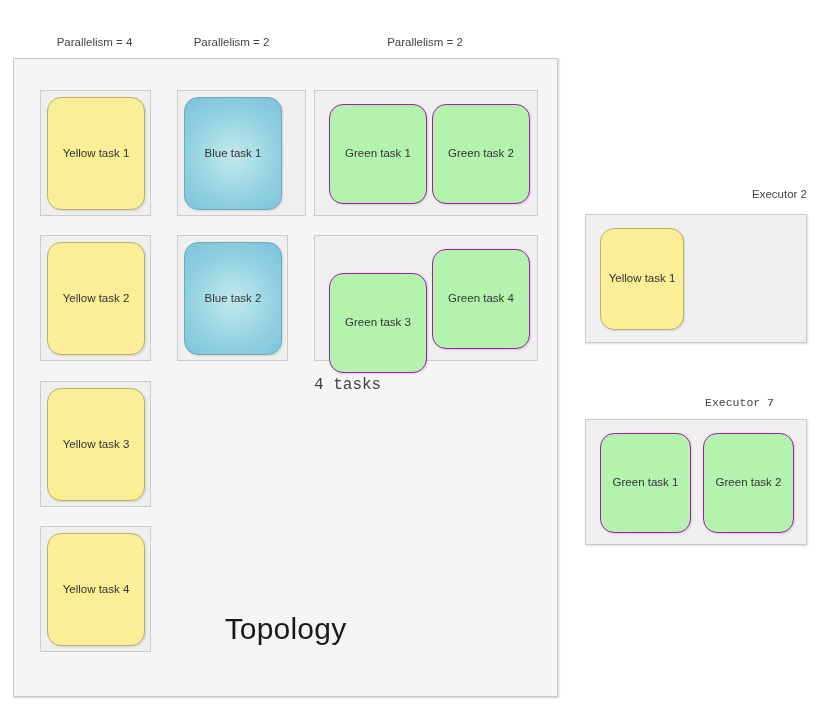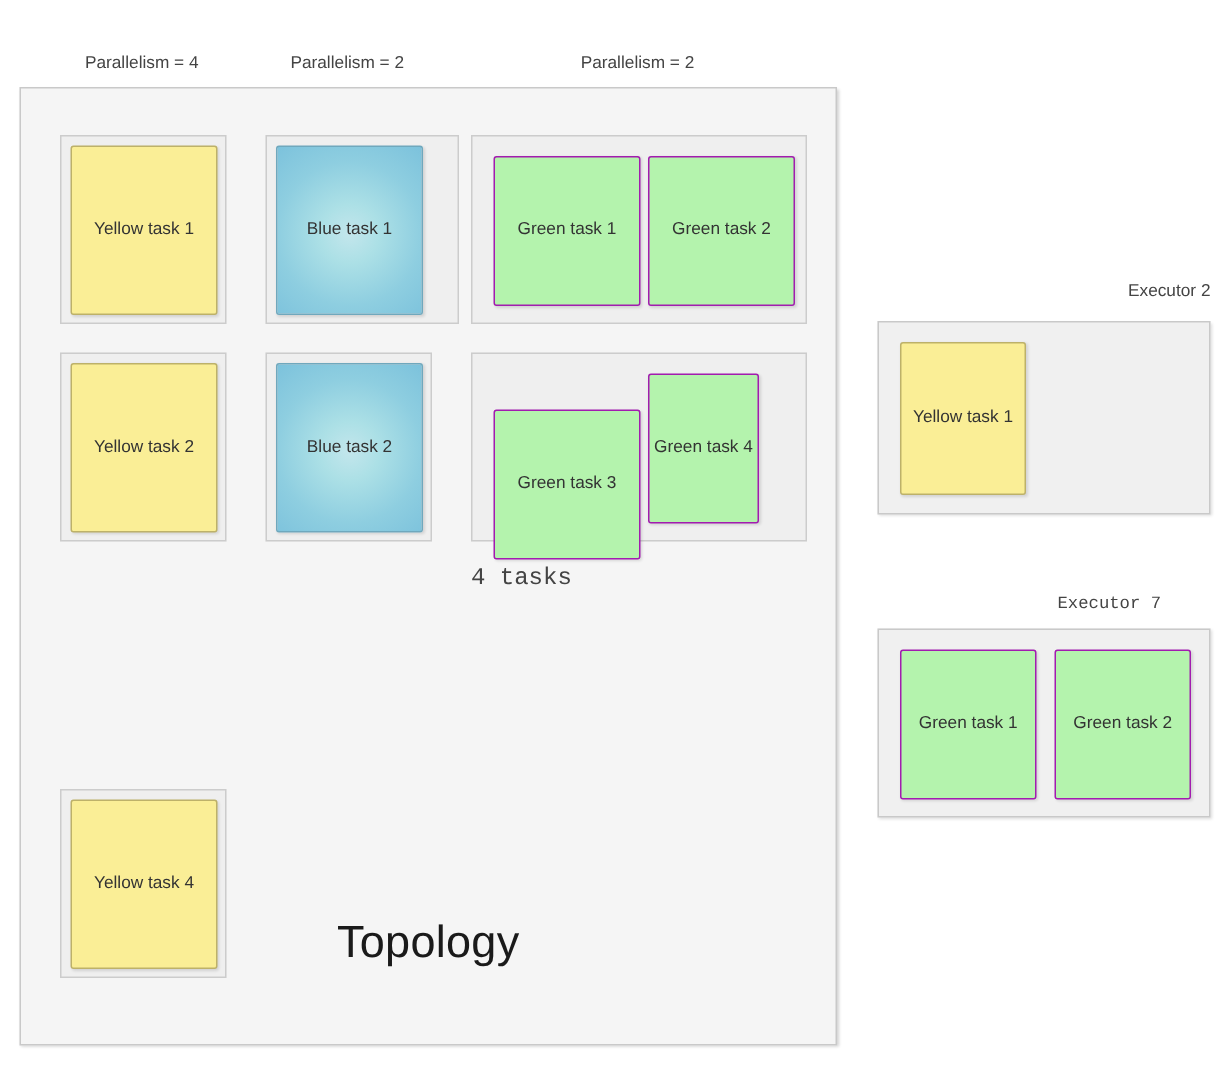--- a/index.html
+++ b/index.html
@@ -69,21 +69,21 @@
   .group-wrap {
     position: absolute;
     background: #efefef;
     border: 1px solid #cccccc;
     box-sizing: border-box;
   }
 
   
   .task {
     position: absolute;
-    border-radius: 2px;
+    border-radius: 14px;
     box-sizing: border-box;
     display: flex;
     align-items: center;
     justify-content: center;
     font-size: 11.5px;
     color: #333333;
     text-align: center;
     line-height: 1.2;
     box-shadow: 1px 1px 2px rgba(0,0,0,0.12);
   }
@@ -144,20 +144,25 @@
         <span>Yellow task 1</span>
       </div>
     </div>
 
     <div class="task-wrap" style="left:26px; top:176px; width:111px; height:126px;">
       <div class="task yellow" style="left:6px; top:6px; width:98px; height:113px;">
         <span>Yellow task 2</span>
       </div>
     </div>
 
+    <div class="task-wrap" style="left:26px; top:322px; width:111px; height:126px;">
+      <div class="task yellow" style="left:6px; top:6px; width:98px; height:113px;">
+        <span>Yellow task 3</span>
+      </div>
+    </div>
 
     <div class="task-wrap" style="left:26px; top:467px; width:111px; height:126px;padding-left:20px;">
       <div class="task yellow" style="left:6px; top:6px; width:98px; height:113px;">
         <span>Yellow task 4</span>
       </div>
     </div>
 
     <div class="task-wrap" style="left:163px; top:31px; width:129px; height:126px;">
       <div class="task blue" style="left:6px; top:6px; width:98px; height:113px;">
         <span>Blue task 1</span>
@@ -176,21 +181,21 @@
       </div>
       <div class="task green" style="left:117px; top:13px; width:98px; height:100px;">
         <span>Green task 2</span>
       </div>
     </div>
 
     <div class="group-wrap" style="left:300px; top:176px; width:224px; height:126px;">
       <div class="task green" style="left:14px; top:13px; width:98px; height:100px;margin-top:24px;">
         <span>Green task 3</span>
       </div>
-      <div class="task green" style="left:117px; top:13px; width:74px; height:100px;">
+      <div class="task green" style="left:117px; top:13px; width:98px; height:100px;">
         <span>Green task 4</span>
       </div>
     </div>
 
     <div class="tasks-caption" style="left:300px; top:317px; width:224px;">4 tasks</div>
 
     <div class="topology-title">Topology</div>
 
   </div>
 

